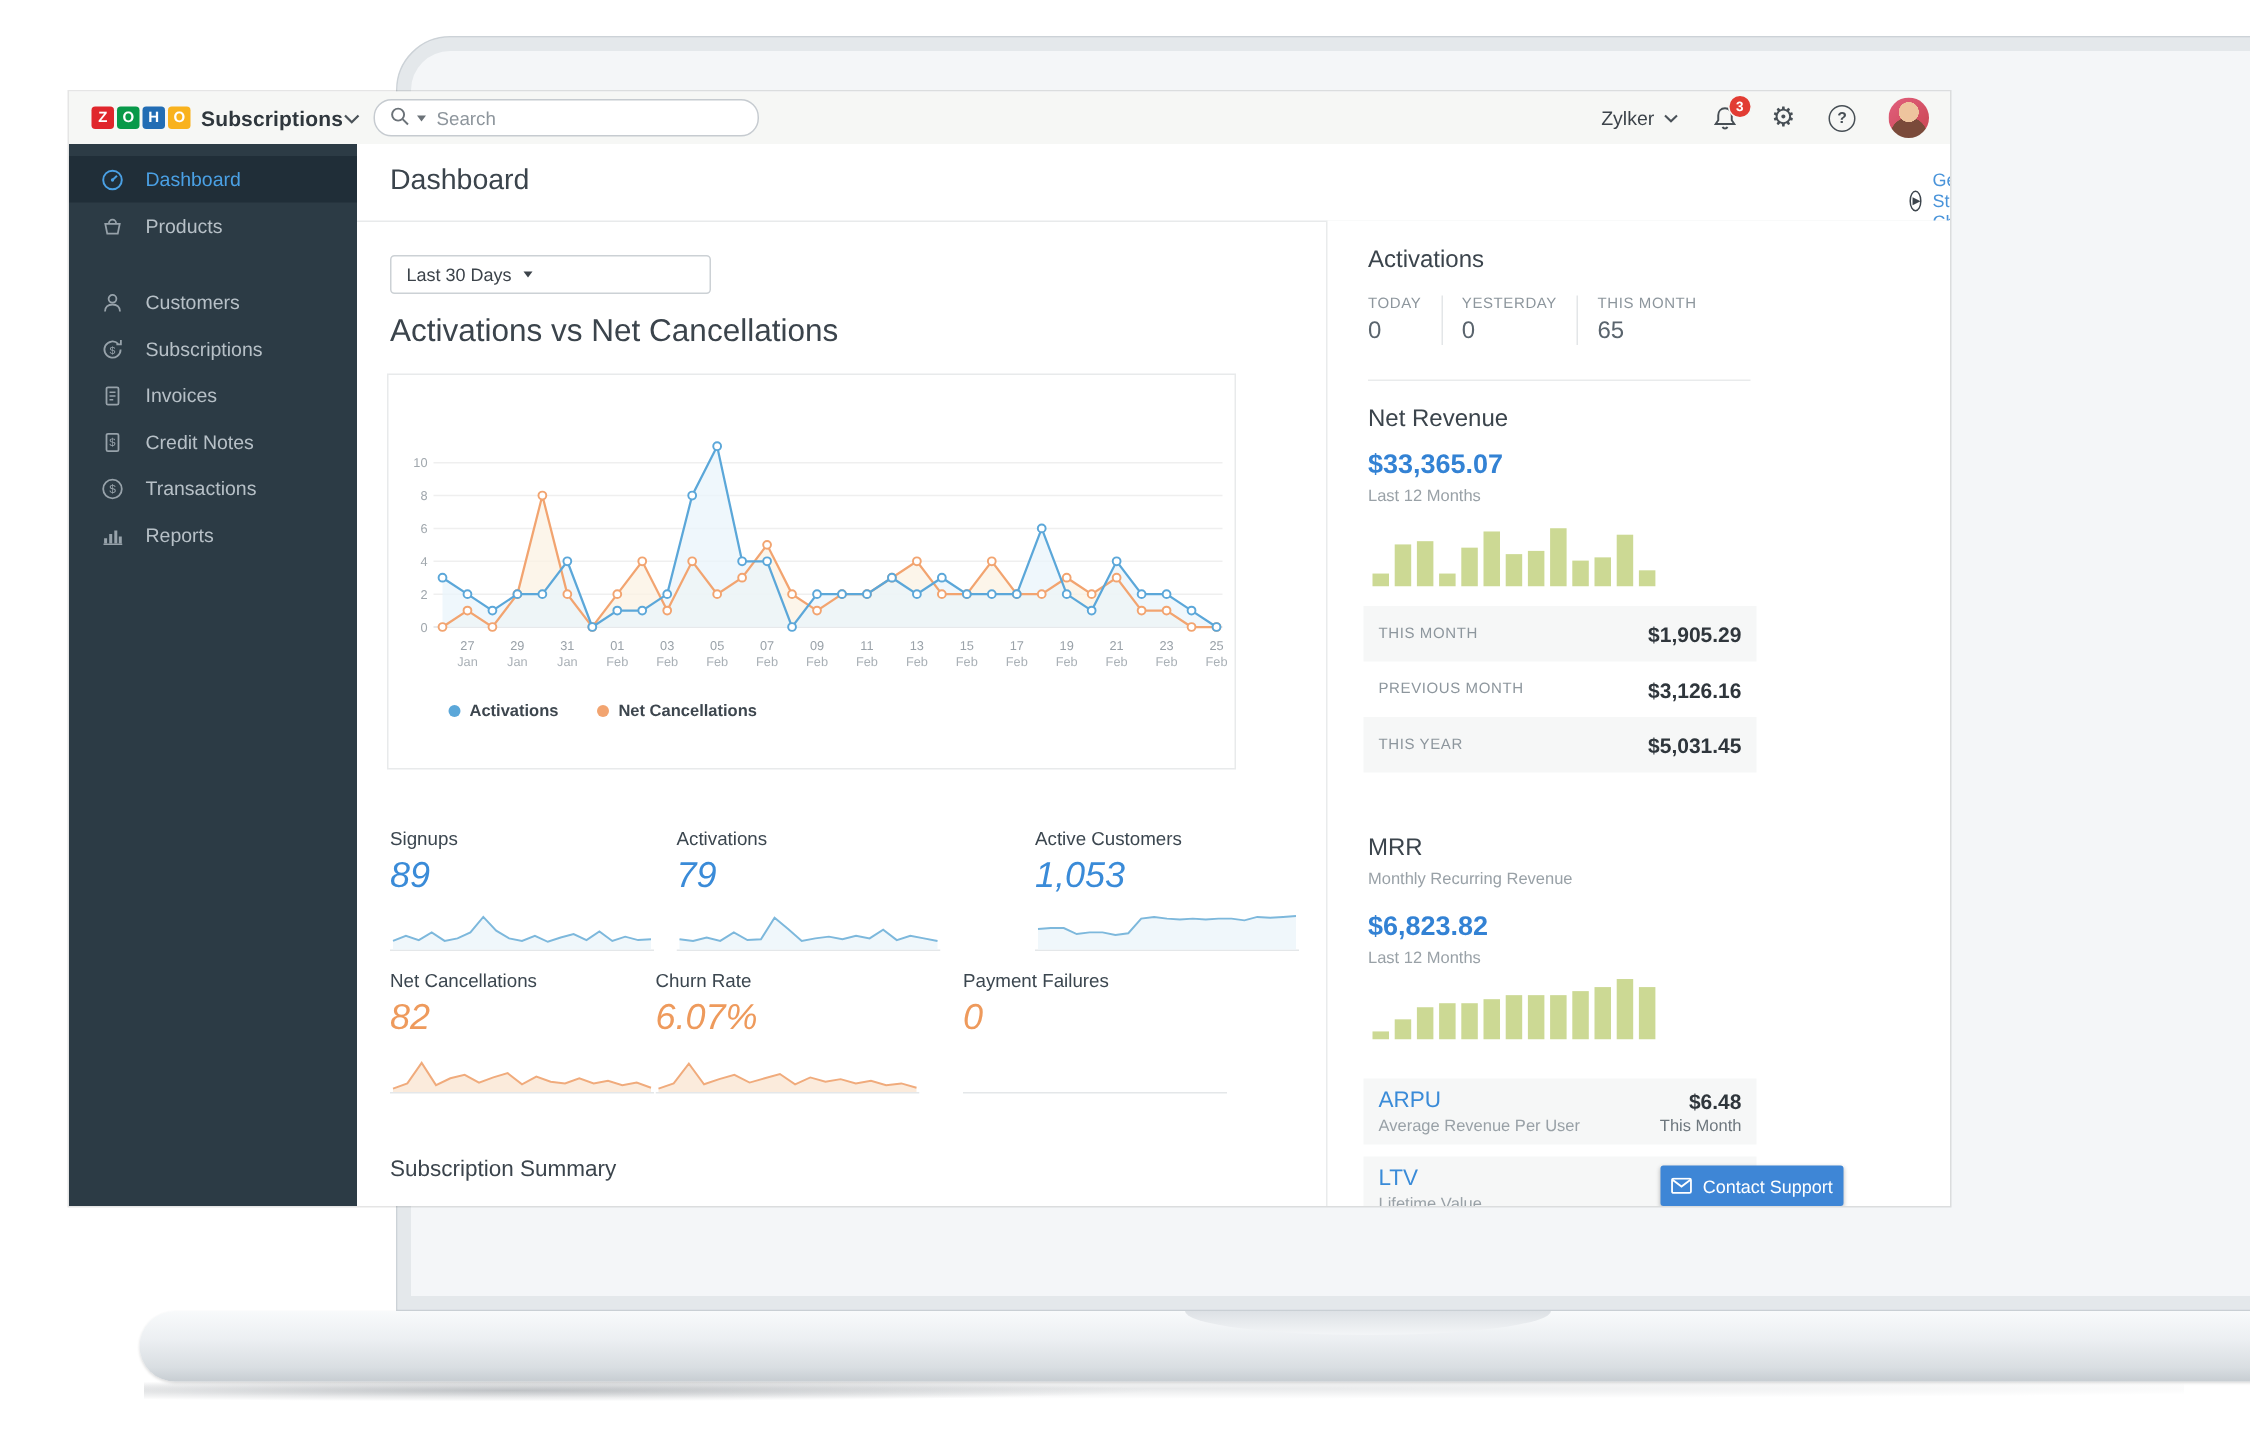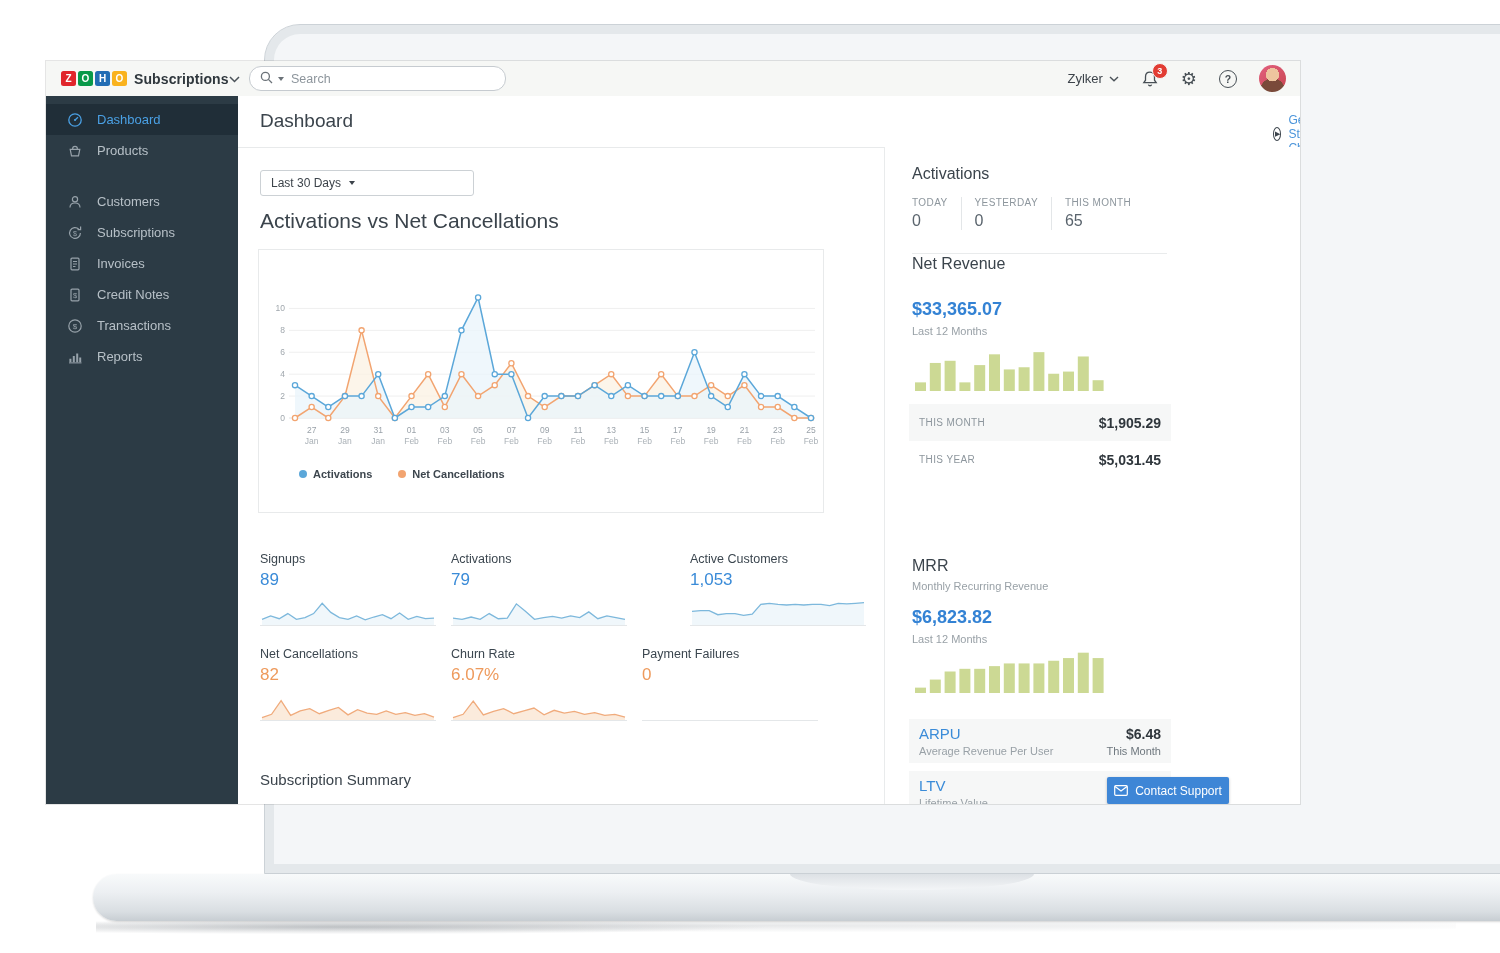--- a/index.html
+++ b/index.html
@@ -76,21 +76,21 @@
   .period-btn .caret-down{border-top-color:#3c434a;}
   .chart-title{position:absolute;left:214px;top:148px;font-size:21px;color:#3b444c;}
   .chart-card{position:absolute;left:212px;top:188px;width:566px;height:264px;border:1px solid #e8eaeb;background:#fff;box-sizing:border-box;}
   .chart-card svg{position:absolute;left:4px;top:28px;}
   .chart-legend{position:absolute;left:40px;top:218px;display:flex;gap:26px;}
   .legend-item{display:flex;align-items:center;gap:6px;cursor:pointer;}
   .legend-dot{width:8px;height:8px;border-radius:50%;}
   .legend-label{font-size:11px;color:#3d464e;font-weight:bold;}
   .stat-block{position:absolute;width:180px;}
   .stat-label{font-size:12.5px;color:#3b464f;}
-  .stat-value{font-size:17px;margin-top:4px;}
+  .stat-value{font-size:24px;margin-top:4px;font-style:italic;}
   .stat-value.blue{color:#3a8bd8;}
   .stat-value.orange{color:#ee9a5c;}
   .stat-block svg{display:block;margin-top:7px;}
   .summary-title{position:absolute;left:214px;top:710px;font-size:15px;color:#3b444c;}
   
   .rpanel{position:absolute;left:838px;top:86px;width:416px;height:657px;border-left:1px solid #e9ebec;overflow:hidden;background:#fff;}
   .rp-title{position:absolute;left:27px;font-size:16px;color:#3b444c;}
   .rp-cols{position:absolute;left:27px;top:50px;display:flex;}
   .rp-col{padding-right:13px;margin-right:13px;border-right:1px solid #e3e6e8;}
   .rp-col:last-child{border-right:none;}
@@ -419,21 +419,21 @@
   </div>
   <div class="stat-block" style="left:214px;top:586px;">
     <div class="stat-label">Net Cancellations</div>
     <div class="stat-value orange">82</div>
     <svg id="spark-3" width="176" height="30">
         <line x1="0" y1="28.5" x2="176" y2="28.5" stroke="#e4e7e9" stroke-width="1"></line>
         <path d="M2,25.714285714285715 L11.555555555555555,22.285714285714285 L21.11111111111111,8.571428571428573 L30.666666666666668,23.42857142857143 L40.22222222222222,18.857142857142858 L49.77777777777778,16.571428571428573 L59.333333333333336,21.714285714285715 L68.88888888888889,18.285714285714285 L78.44444444444444,15.428571428571427 L88,22.857142857142858 L97.55555555555556,17.714285714285715 L107.11111111111111,21.142857142857142 L116.66666666666667,22.285714285714285 L126.22222222222223,18.857142857142858 L135.77777777777777,22.285714285714285 L145.33333333333334,20.57142857142857 L154.88888888888889,23.42857142857143 L164.44444444444446,21.714285714285715 L174,25.142857142857142 L174,28 L2,28 Z" fill="#fbe9d8" fill-opacity="0.9"></path>
         <path d="M2,25.714285714285715 L11.555555555555555,22.285714285714285 L21.11111111111111,8.571428571428573 L30.666666666666668,23.42857142857143 L40.22222222222222,18.857142857142858 L49.77777777777778,16.571428571428573 L59.333333333333336,21.714285714285715 L68.88888888888889,18.285714285714285 L78.44444444444444,15.428571428571427 L88,22.857142857142858 L97.55555555555556,17.714285714285715 L107.11111111111111,21.142857142857142 L116.66666666666667,22.285714285714285 L126.22222222222223,18.857142857142858 L135.77777777777777,22.285714285714285 L145.33333333333334,20.57142857142857 L154.88888888888889,23.42857142857143 L164.44444444444446,21.714285714285715 L174,25.142857142857142" fill="none" stroke="#f0ab7c" stroke-width="1.3"></path>
       </svg>
   </div>
-  <div class="stat-block" style="left:405px;top:586px;">
+  <div class="stat-block" style="left:391px;top:586px;">
     <div class="stat-label">Churn Rate</div>
     <div class="stat-value orange">6.07%</div>
     <svg id="spark-4" width="176" height="30">
         <line x1="0" y1="28.5" x2="176" y2="28.5" stroke="#e4e7e9" stroke-width="1"></line>
         <path d="M2,25.714285714285715 L12.117647058823529,22.285714285714285 L22.235294117647058,9.142857142857146 L32.35294117647059,22.857142857142858 L42.470588235294116,19.42857142857143 L52.588235294117645,16.571428571428573 L62.705882352941174,21.714285714285715 L72.82352941176471,18.857142857142858 L82.94117647058823,16 L93.05882352941177,22.857142857142858 L103.17647058823529,18.285714285714285 L113.29411764705883,21.142857142857142 L123.41176470588235,19.42857142857143 L133.52941176470588,22.285714285714285 L143.64705882352942,20.57142857142857 L153.76470588235293,23.42857142857143 L163.88235294117646,22.285714285714285 L174,25.142857142857142 L174,28 L2,28 Z" fill="#fbe9d8" fill-opacity="0.9"></path>
         <path d="M2,25.714285714285715 L12.117647058823529,22.285714285714285 L22.235294117647058,9.142857142857146 L32.35294117647059,22.857142857142858 L42.470588235294116,19.42857142857143 L52.588235294117645,16.571428571428573 L62.705882352941174,21.714285714285715 L72.82352941176471,18.857142857142858 L82.94117647058823,16 L93.05882352941177,22.857142857142858 L103.17647058823529,18.285714285714285 L113.29411764705883,21.142857142857142 L123.41176470588235,19.42857142857143 L133.52941176470588,22.285714285714285 L143.64705882352942,20.57142857142857 L153.76470588235293,23.42857142857143 L163.88235294117646,22.285714285714285 L174,25.142857142857142" fill="none" stroke="#f0ab7c" stroke-width="1.3"></path>
       </svg>
   </div>
   <div class="stat-block" style="left:596px;top:586px;">
     <div class="stat-label">Payment Failures</div>
@@ -456,21 +456,21 @@
         <div class="lbl">YESTERDAY</div>
         <div class="val">0</div>
       </div>
       <div class="rp-col">
         <div class="lbl">THIS MONTH</div>
         <div class="val">65</div>
       </div>
     </div>
     <div class="rp-hr"></div>
 
-    <div class="rp-title" style="top:108px;">Net Revenue</div>
+    <div class="rp-title" style="top:124px;">Net Revenue</div>
     <div class="rp-amount" style="top:152px;">$33,365.07</div>
     <div class="rp-period" style="top:178px;">Last 12 Months</div>
     <svg class="rp-bars" id="nr-bars" style="top:200px;" width="192" height="44">
         <rect x="1" y="35.368421052631575" width="11" height="8.631578947368421" fill="#ccd994"></rect>
         <rect x="15.8" y="15.94736842105263" width="11" height="28.05263157894737" fill="#ccd994"></rect>
         <rect x="30.6" y="13.789473684210527" width="11" height="30.210526315789473" fill="#ccd994"></rect>
         <rect x="45.400000000000006" y="35.368421052631575" width="11" height="8.631578947368421" fill="#ccd994"></rect>
         <rect x="60.2" y="18.10526315789474" width="11" height="25.89473684210526" fill="#ccd994"></rect>
         <rect x="75" y="7.315789473684212" width="11" height="36.68421052631579" fill="#ccd994"></rect>
         <rect x="89.80000000000001" y="22.42105263157895" width="11" height="21.57894736842105" fill="#ccd994"></rect>
@@ -478,20 +478,24 @@
         <rect x="119.4" y="5.15789473684211" width="11" height="38.84210526315789" fill="#ccd994"></rect>
         <rect x="134.20000000000002" y="26.736842105263158" width="11" height="17.263157894736842" fill="#ccd994"></rect>
         <rect x="149" y="24.578947368421055" width="11" height="19.421052631578945" fill="#ccd994"></rect>
         <rect x="163.8" y="9.473684210526315" width="11" height="34.526315789473685" fill="#ccd994"></rect>
         <rect x="178.60000000000002" y="33.21052631578947" width="11" height="10.789473684210526" fill="#ccd994"></rect>
       </svg>
     <div class="rp-rows">
       <div class="rp-row">
         <span class="lbl">THIS MONTH</span>
         <span class="val">$1,905.29</span>
+      </div>
+      <div class="rp-row">
+        <span class="lbl">PREVIOUS MONTH</span>
+        <span class="val">$3,126.16</span>
       </div>
       <div class="rp-row">
         <span class="lbl">THIS YEAR</span>
         <span class="val">$5,031.45</span>
       </div>
     </div>
 
     <div class="rp-title" style="top:410px;">MRR</div>
     <div class="rp-sub" style="top:433px;">Monthly Recurring Revenue</div>
     <div class="rp-amount" style="top:460px;">$6,823.82</div>

